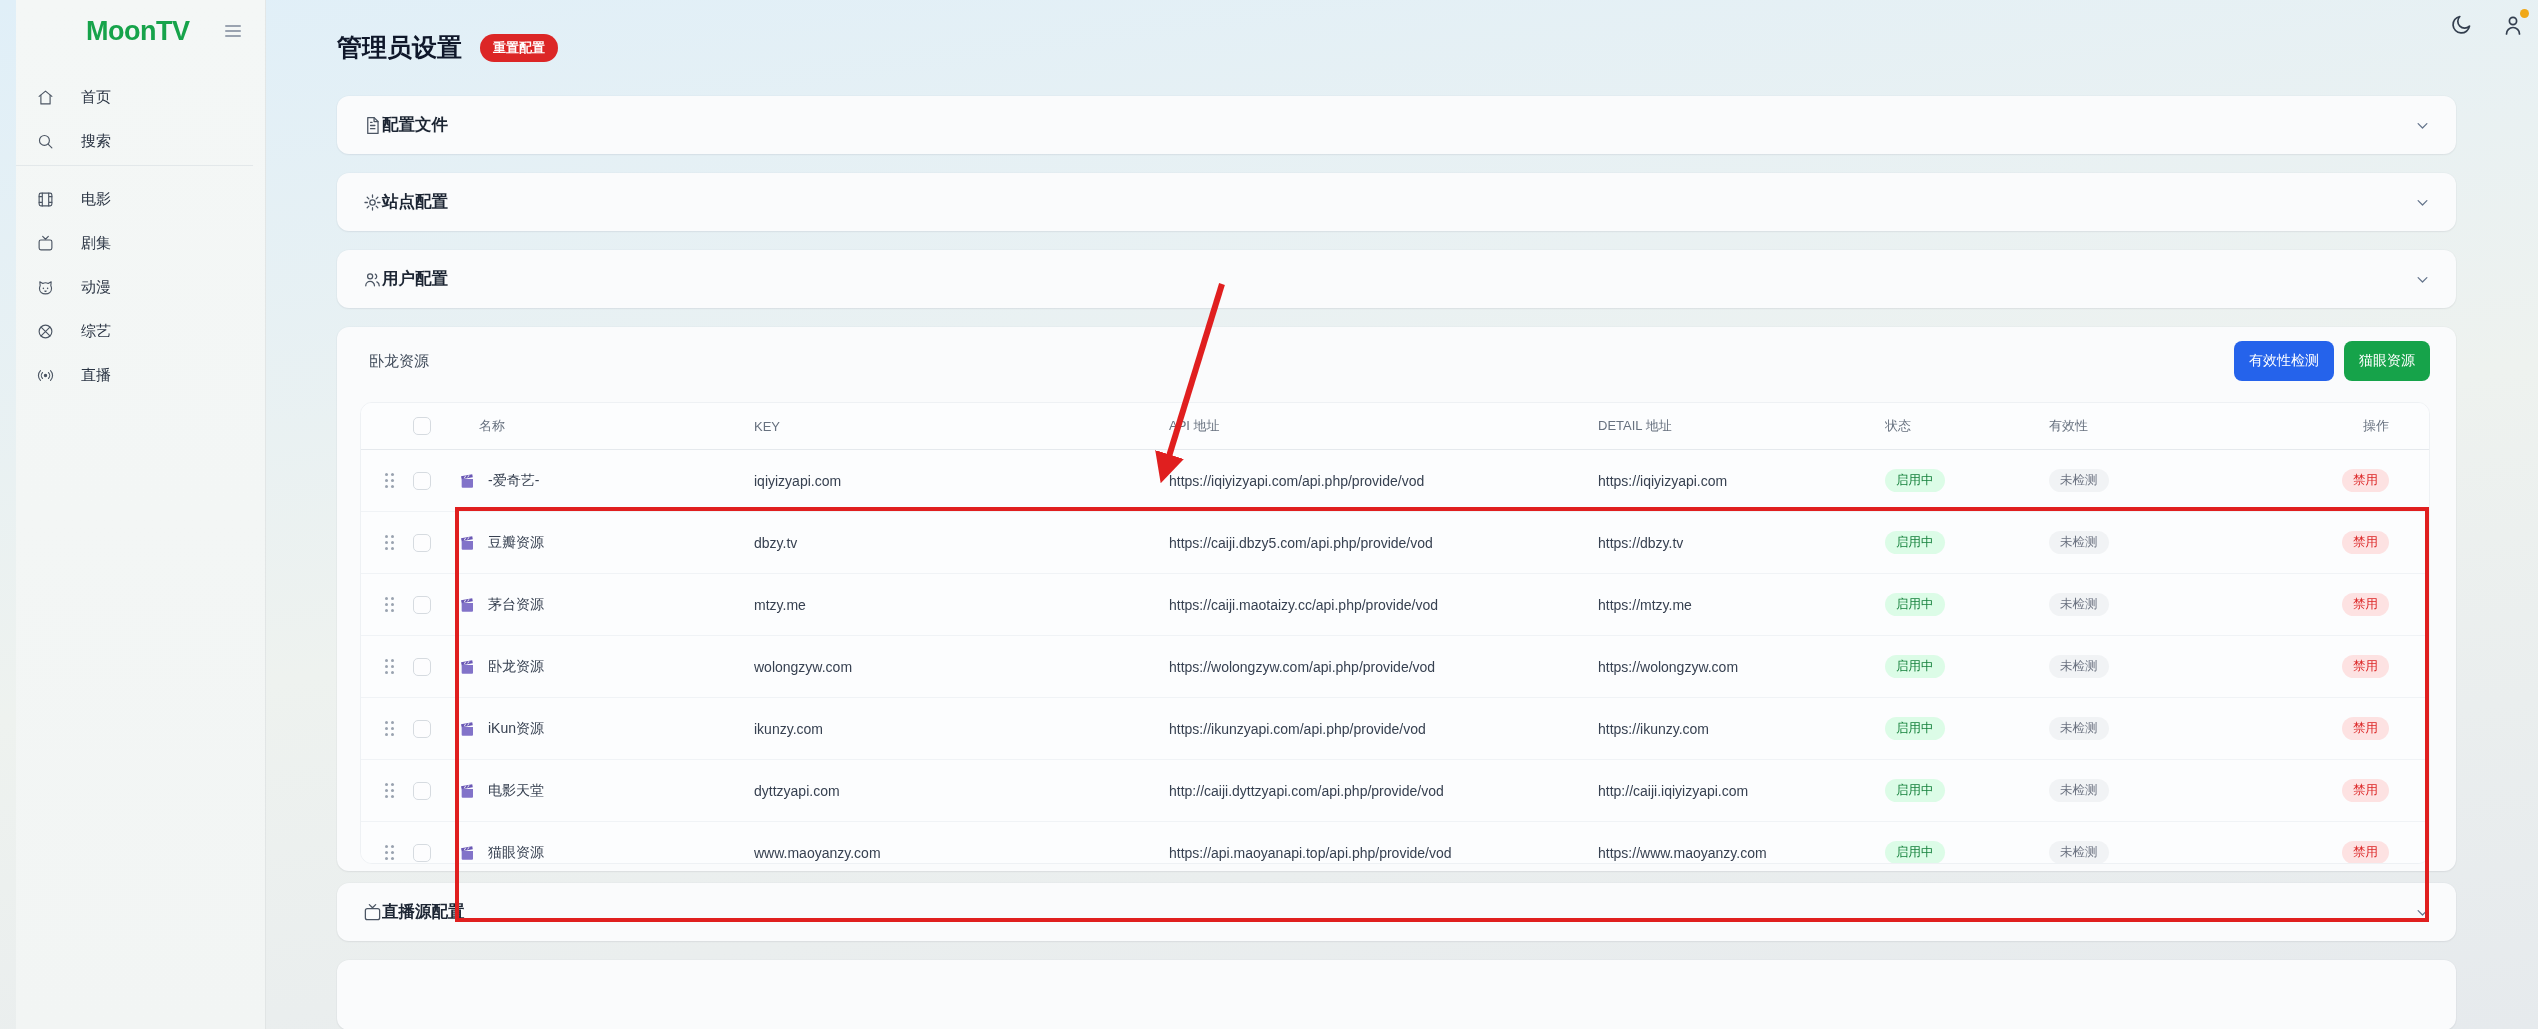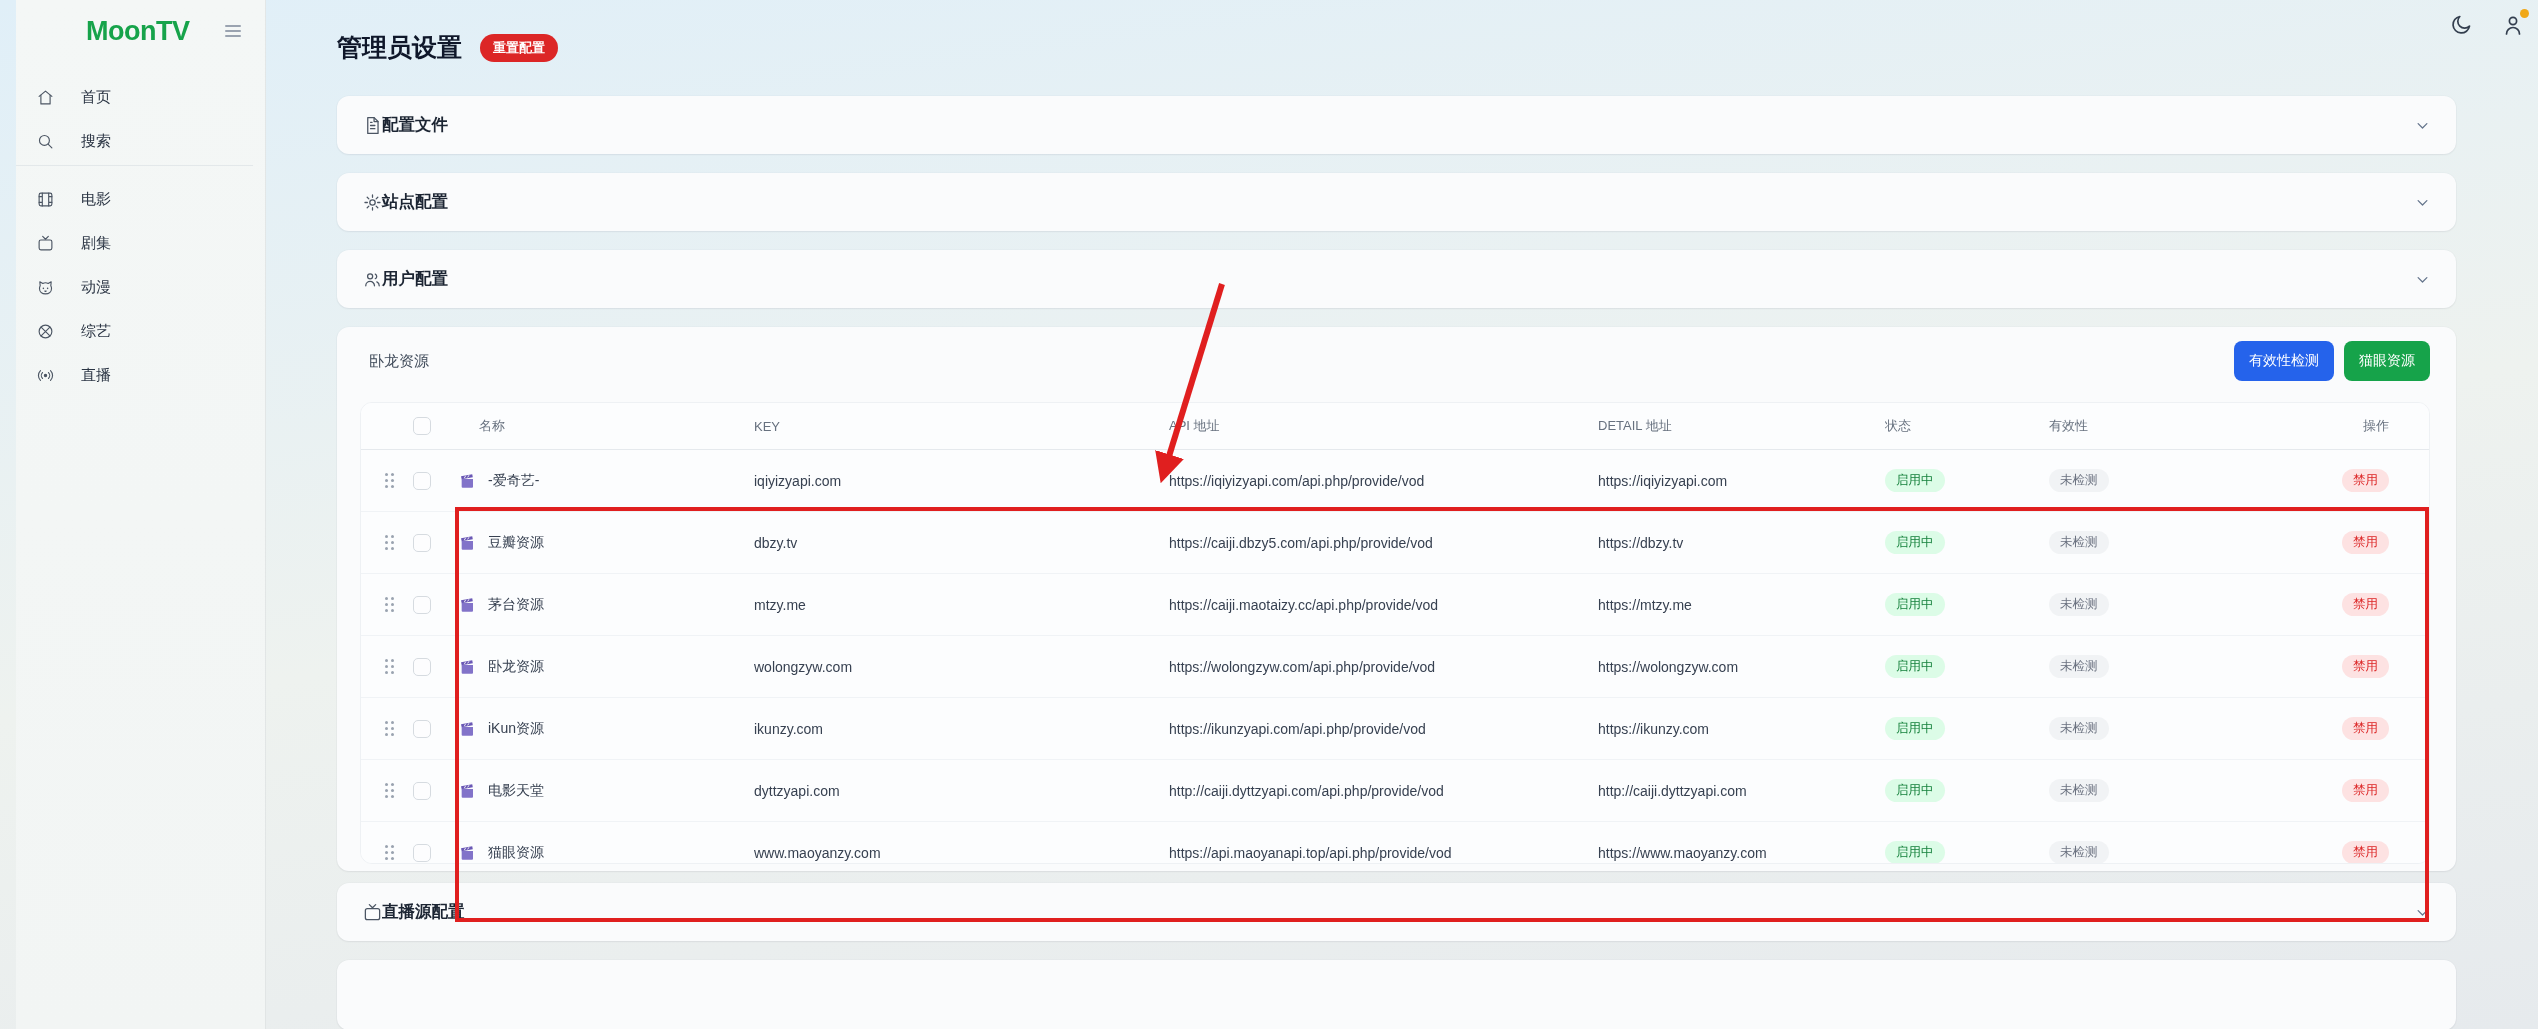--- a/index.html
+++ b/index.html
@@ -383,21 +383,21 @@
     <div class="cell-name">
       <svg width="16" height="16" viewBox="0 0 24 24">
                   <path fill="#6a58b5" d="M3 4.8 19.8 2l.9 4.3L4 9.2z"></path>
                   <path fill="#8273c9" d="M4 9h17v11.5a1.5 1.5 0 0 1-1.5 1.5H5.5A1.5 1.5 0 0 1 4 20.5z"></path>
                   <path stroke="#fff" stroke-width="1.3" d="m8 7.6 2-3.4M13 6.7l2-3.4"></path>
                 </svg>
       <span>电影天堂</span>
     </div>
     <div>dyttzyapi.com</div>
     <div>http://caiji.dyttzyapi.com/api.php/provide/vod</div>
-    <div>http://caiji.dyttzyapi.com</div>
+    <div>http://caiji.iqiyizyapi.com</div>
     <div><span class="badge badge-green">启用中</span></div>
     <div><span class="badge badge-gray">未检测</span></div>
     <div class="cell-action"><span class="badge badge-red">禁用</span></div>
   </div>
 
   <div class="t-row">
     <div>
                 <span class="drag">
                   <i></i>
                   <i></i>

